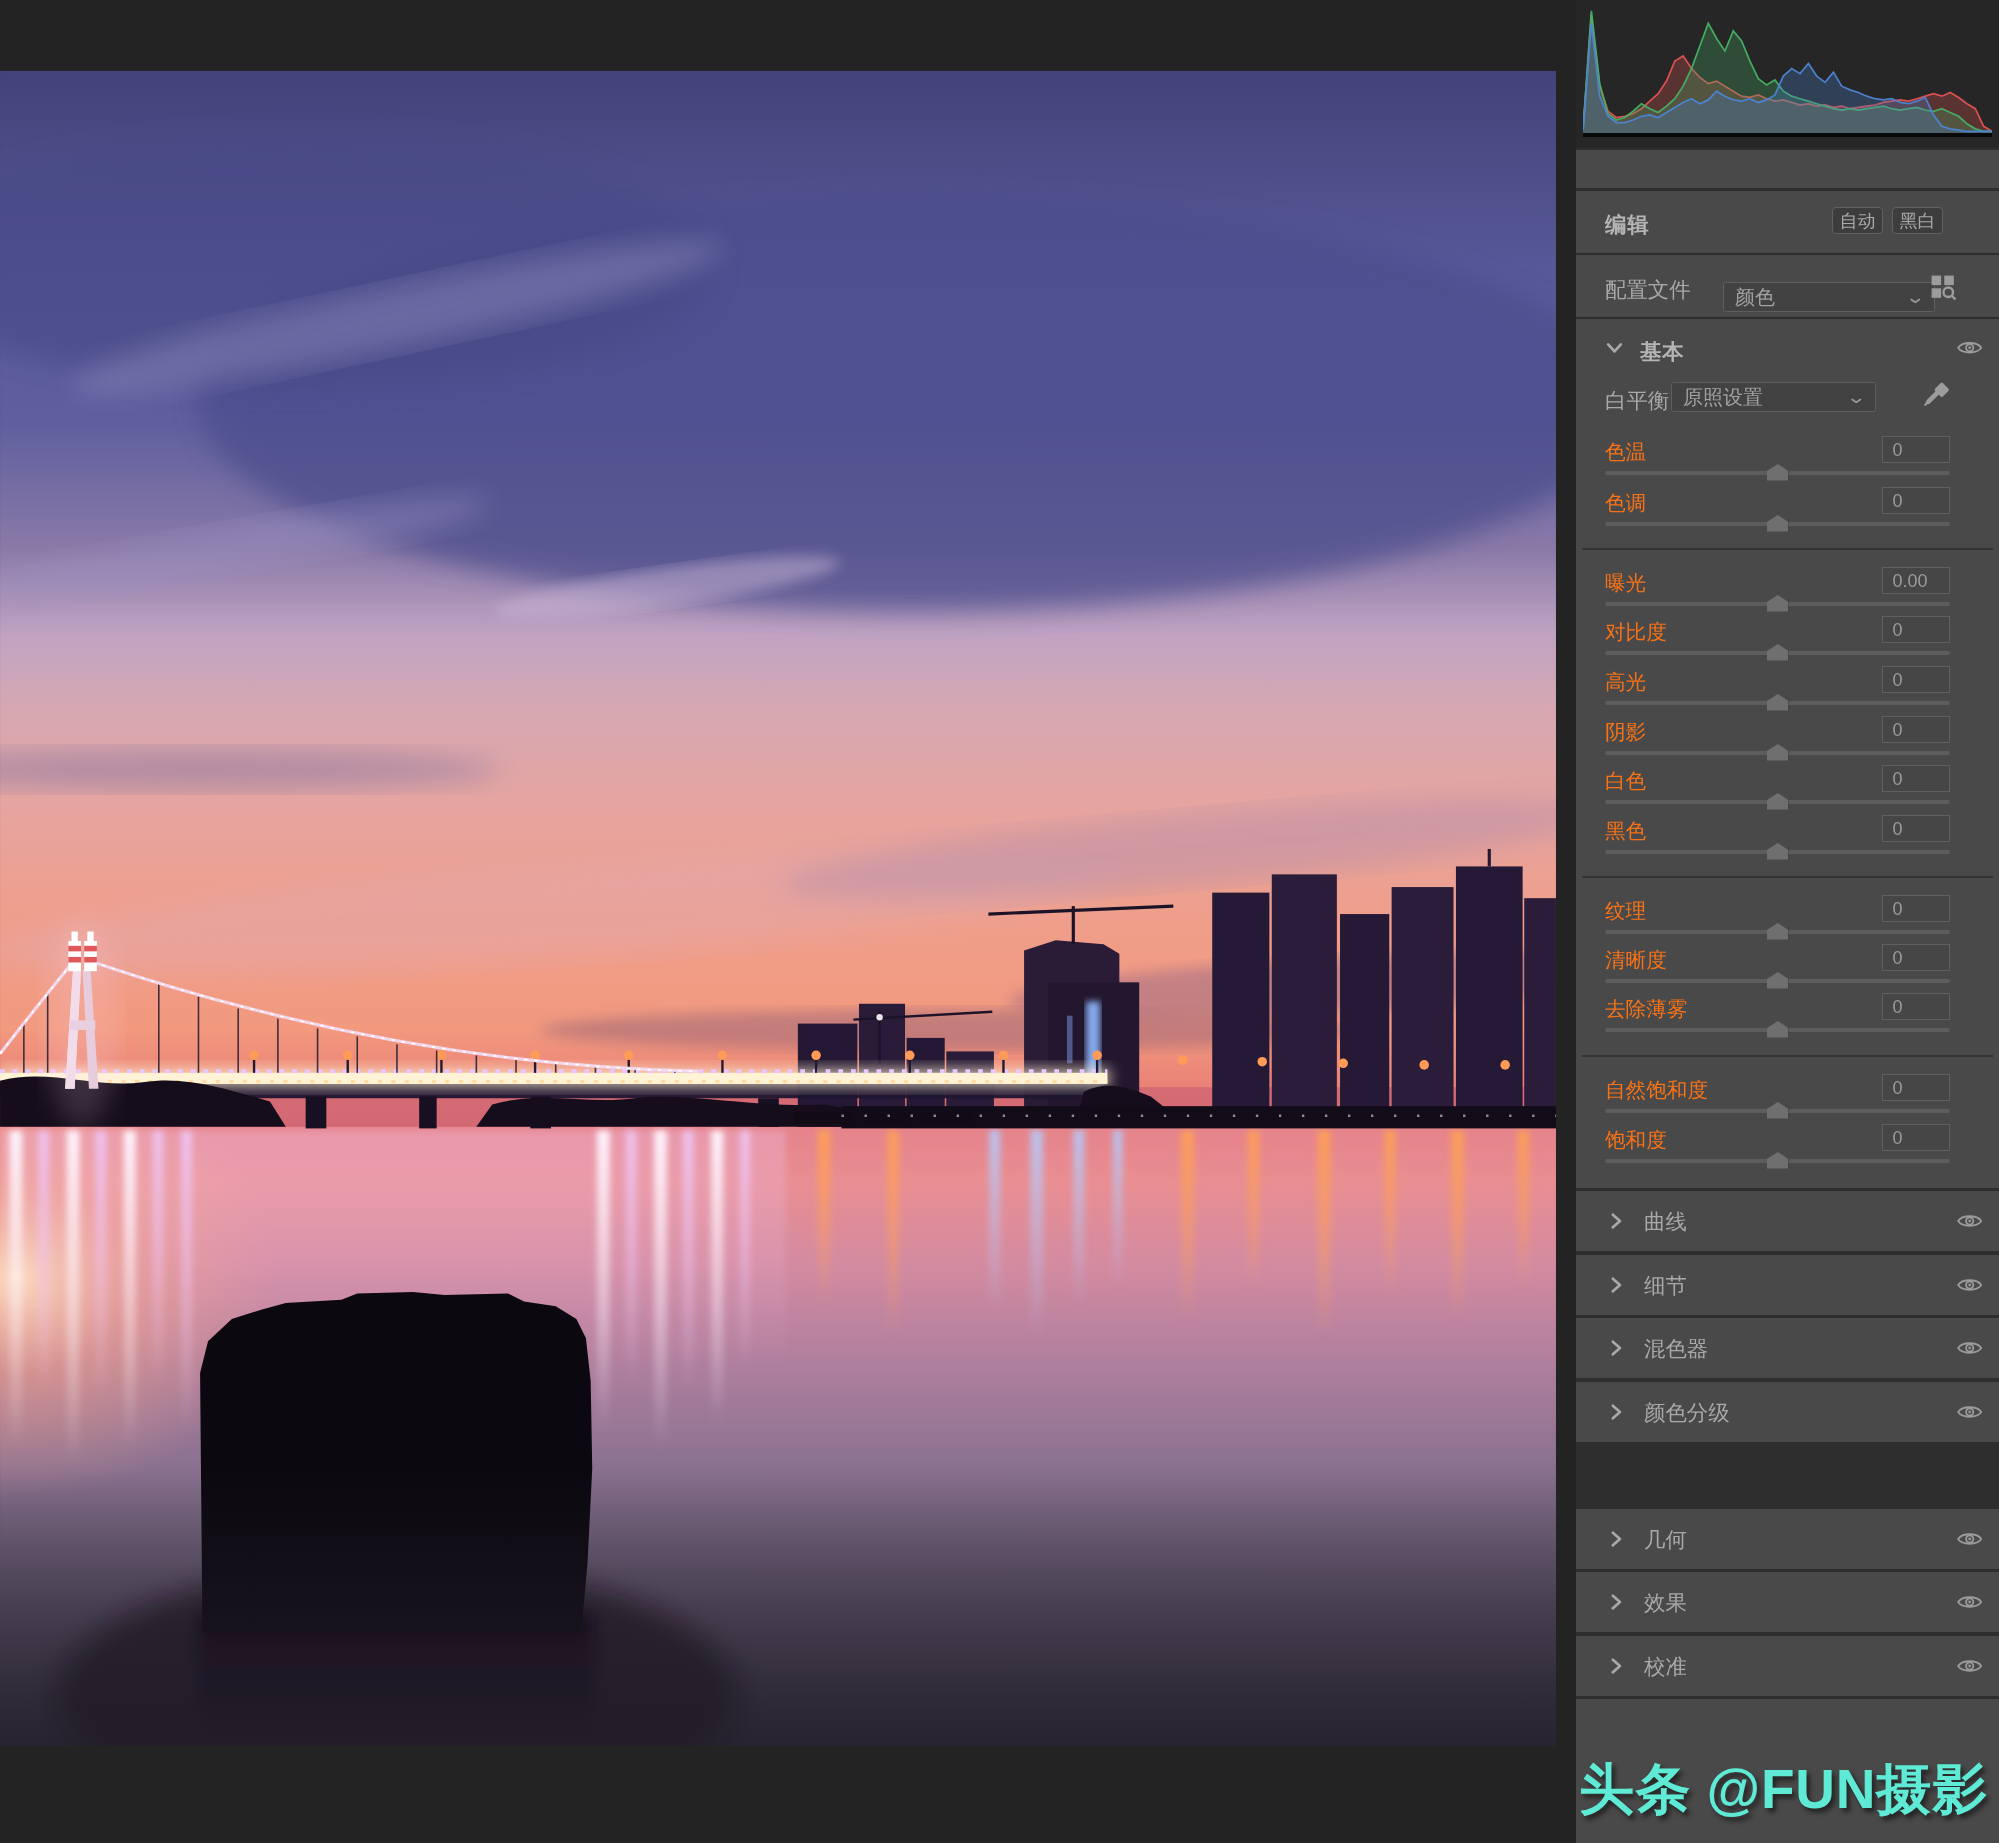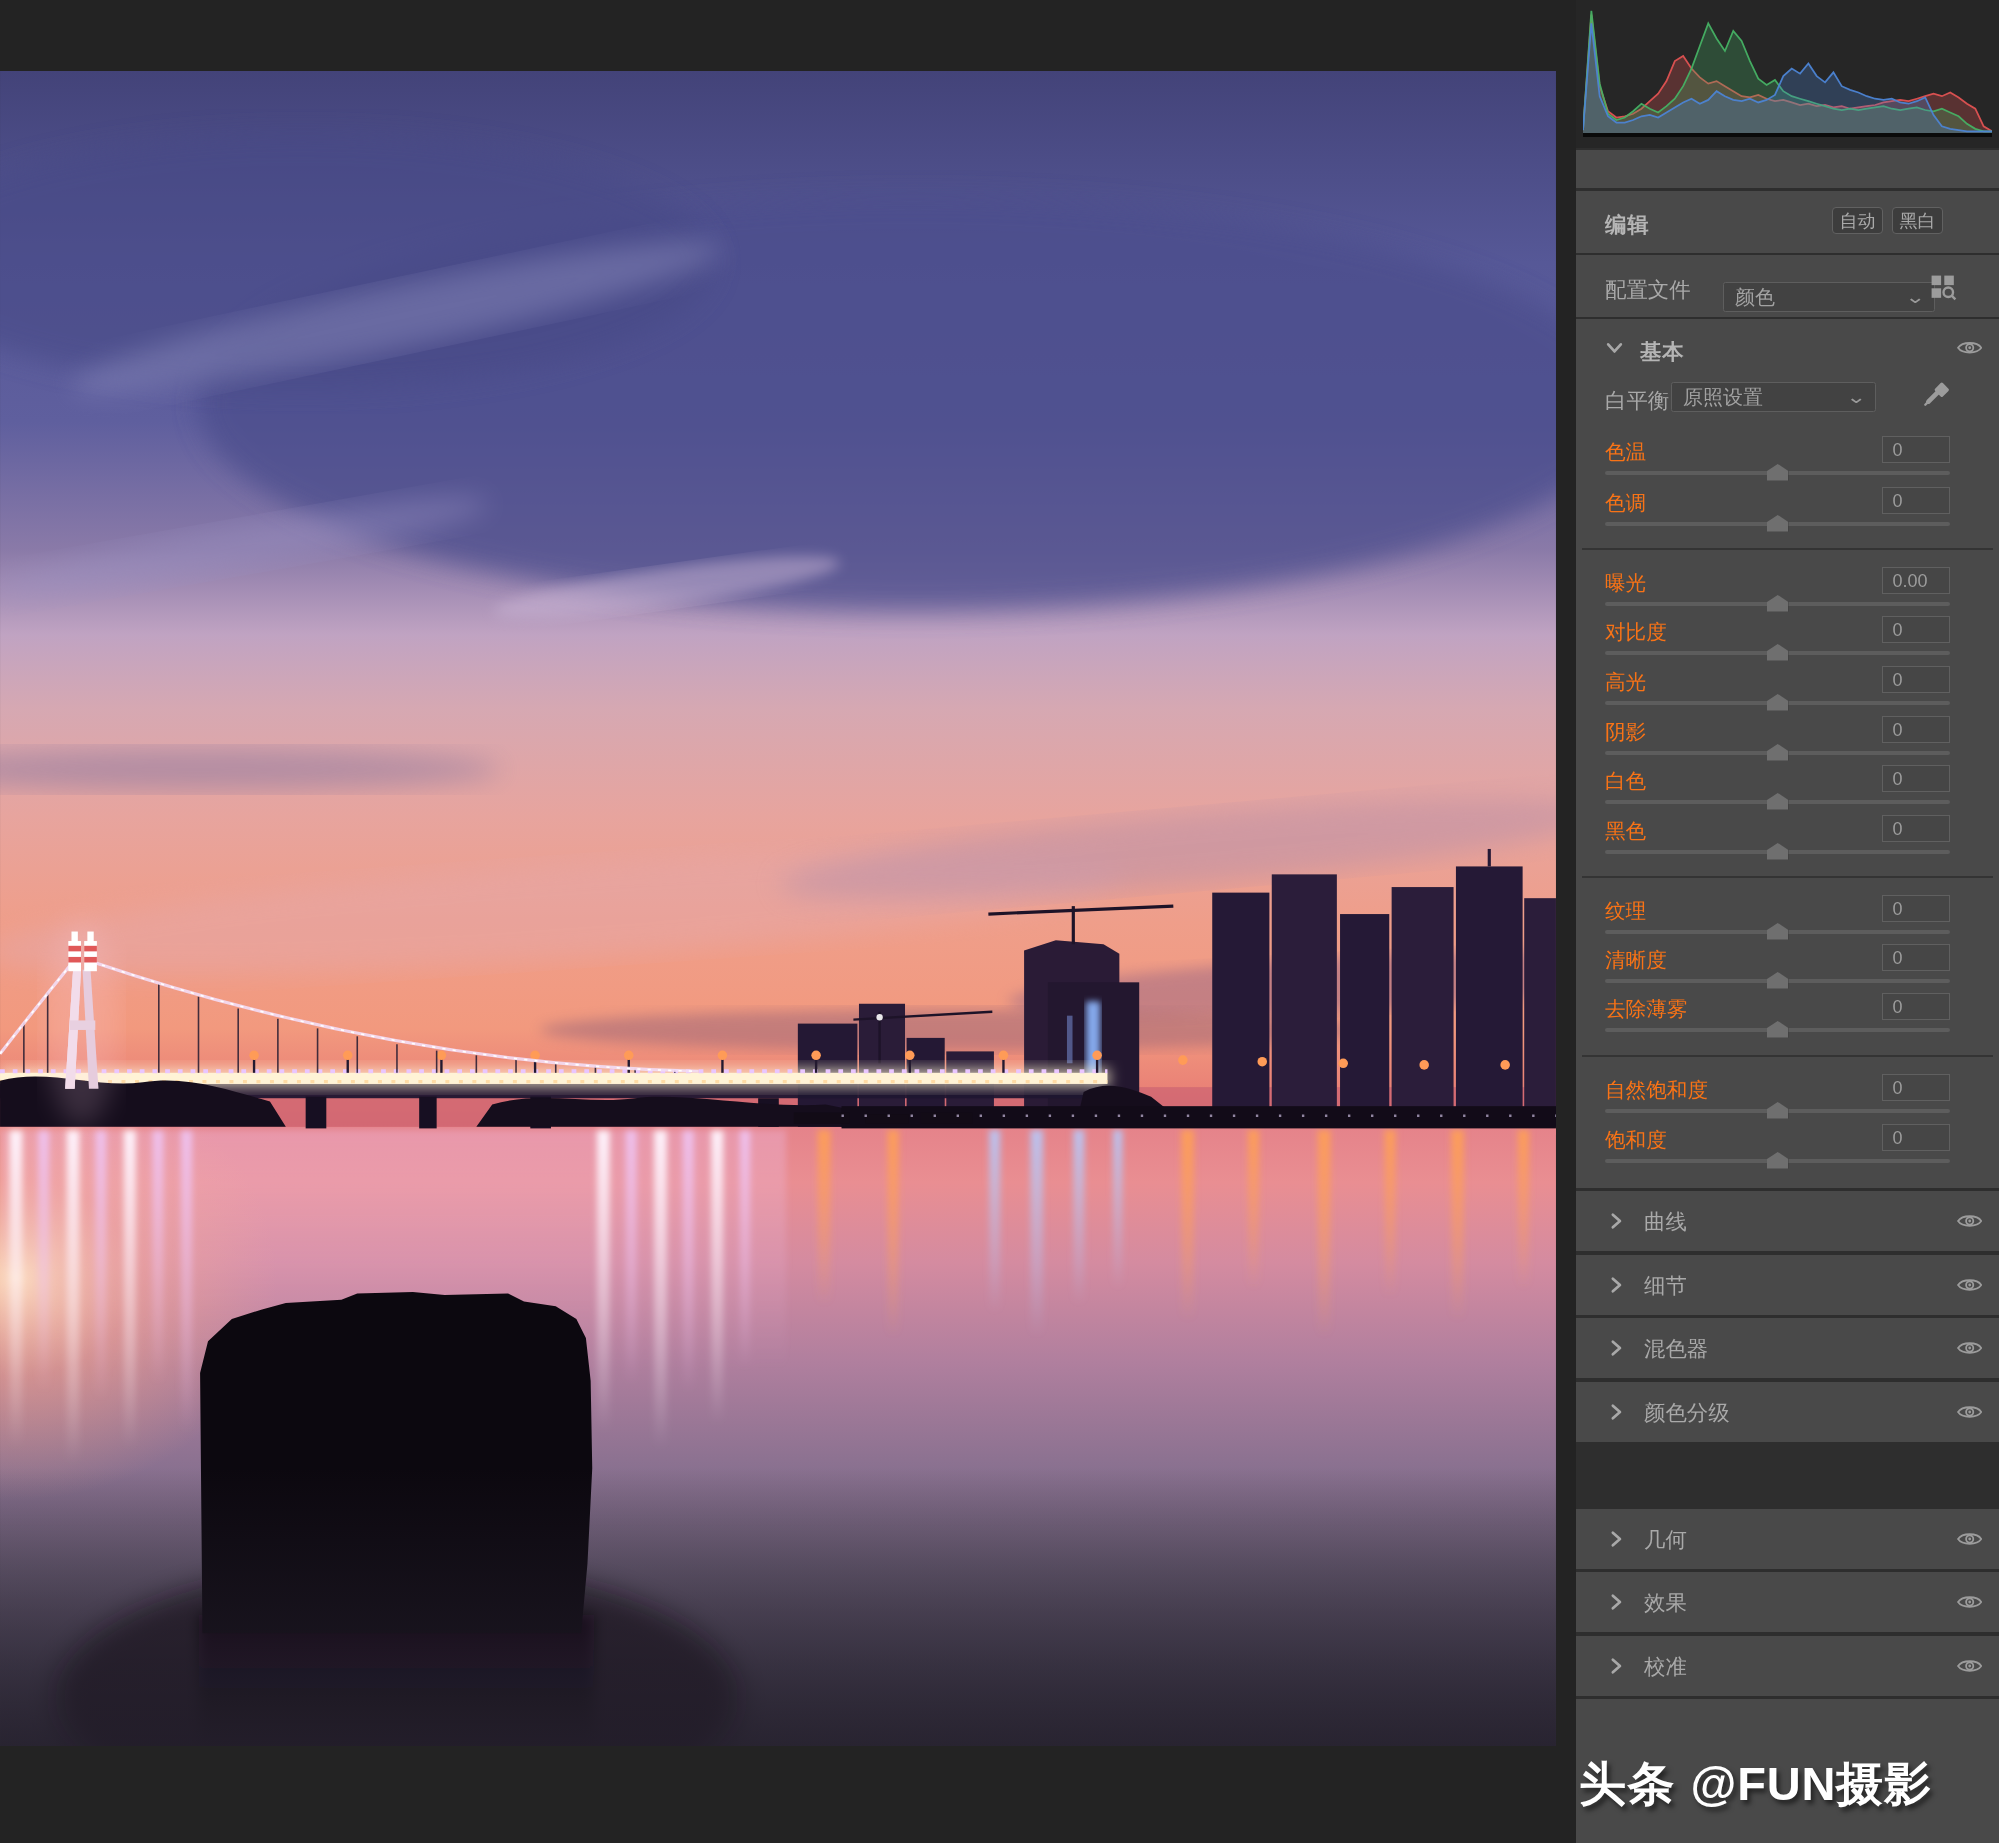--- a/index.html
+++ b/index.html
@@ -25,21 +25,21 @@
   .s-value{position:absolute;left:306px;top:0;width:68px;height:27px;background:#464646;border:0.8px solid #606060;
        color:#9c9c9c;font-size:18px;line-height:27px;padding-left:9.5px;box-sizing:border-box;}
   .s-track{position:absolute;left:29px;top:35px;width:345px;height:4px;background:#5d5d5d;border-radius:2.4px;}
   .s-thumb{position:absolute;left:162px;top:-7.1px;width:21.4px;height:16.7px;background:#6f6f6f;
        outline:0.8px solid #3c3c3c;clip-path:polygon(50% 0,100% 42%,100% 100%,0 100%,0 42%);}
   .hr{position:absolute;left:6.4px;width:411px;height:2.4px;background:#343434;}
   .acc-chev{position:absolute;left:32px;top:50%;transform:translateY(-50%);}
   .acc-label{position:absolute;left:68px;top:50%;transform:translateY(-50%);font-size:21.4px;color:#a9a9a9;}
   .eye{position:absolute;left:381px;top:50%;transform:translateY(-50%);}
   
-  #watermark{position:absolute;left:1579px;top:1753px;width:413px;color:#ffffff;font-size:47px;
+  #watermark{position:absolute;left:1579px;top:1753px;width:413px;color:#5eead4;font-size:55px;
        white-space:nowrap;text-shadow:3.2px 4px 5.6px rgba(0,0,0,.55);}
   #watermark .brand{font-weight:900;letter-spacing:1.6px;}
   #watermark .handle{font-weight:700;margin-left:14.3px;letter-spacing:0.8px;}
 </style>
 </head>
 <body>
 
 <div id="photo">
 <svg width="1556" height="1675" viewBox="0 0 1960 2110">
   <defs>

